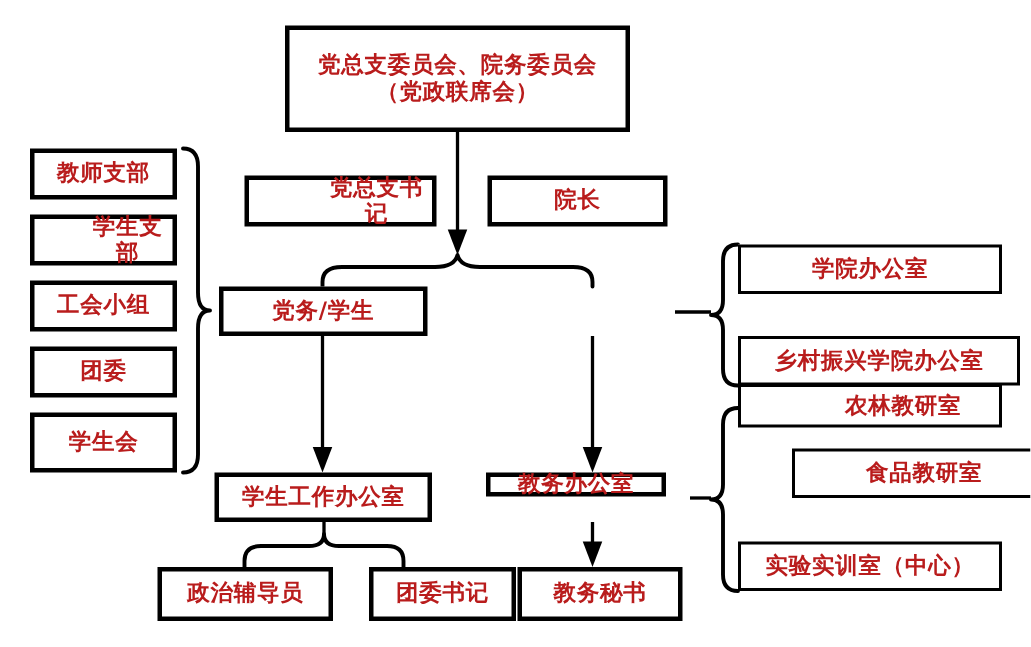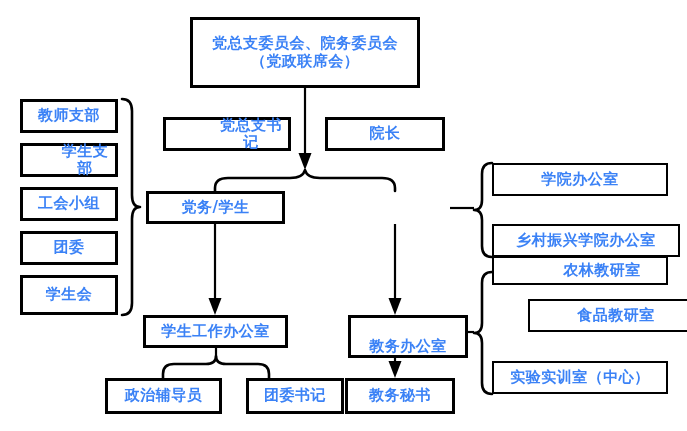--- a/index.html
+++ b/index.html
@@ -19,21 +19,21 @@
   }
   .node {
     position: absolute;
     box-sizing: border-box;
     border: 2px solid #000000;
     background: #ffffff;
     display: flex;
     align-items: center;
     justify-content: center;
     text-align: center;
-    color: #3b82f6;
+    color: #b91c1c;
     font-weight: bold;
     line-height: 1.15;
     letter-spacing: 0.5px;
     z-index: 2;
   }
   .node.thick {
     border-width: 3px;
   }
   .t15 { font-size: 15px; }
   svg.links {
@@ -142,21 +142,21 @@
   <div class="node t15" style="left:492px; top:299px; width:176px; height:33px;margin-left:36px;">
     <span>食品教研室</span>
   </div>
   <div class="node t15" style="left:492px; top:361px; width:176px; height:33px;">
     <span>实验实训室（中心）</span>
   </div>
 
   <div class="node thick t15" style="left:143px; top:315px; width:145px; height:33px;">
     <span>学生工作办公室</span>
   </div>
-  <div class="node thick t15" style="left:348px; top:315px; width:120px; height:43px;align-items:flex-end;">
+  <div class="node thick t15" style="left:324px; top:315px; width:120px; height:16px;">
     <span>教务办公室</span>
   </div>
 
   <div class="node thick t15" style="left:105px; top:378px; width:117px; height:36px;">
     <span>政治辅导员</span>
   </div>
   <div class="node thick t15" style="left:232px; top:378px; width:98px; height:36px;margin-left:14px;">
     <span>团委书记</span>
   </div>
   <div class="node thick t15" style="left:345px; top:378px; width:110px; height:36px;">

